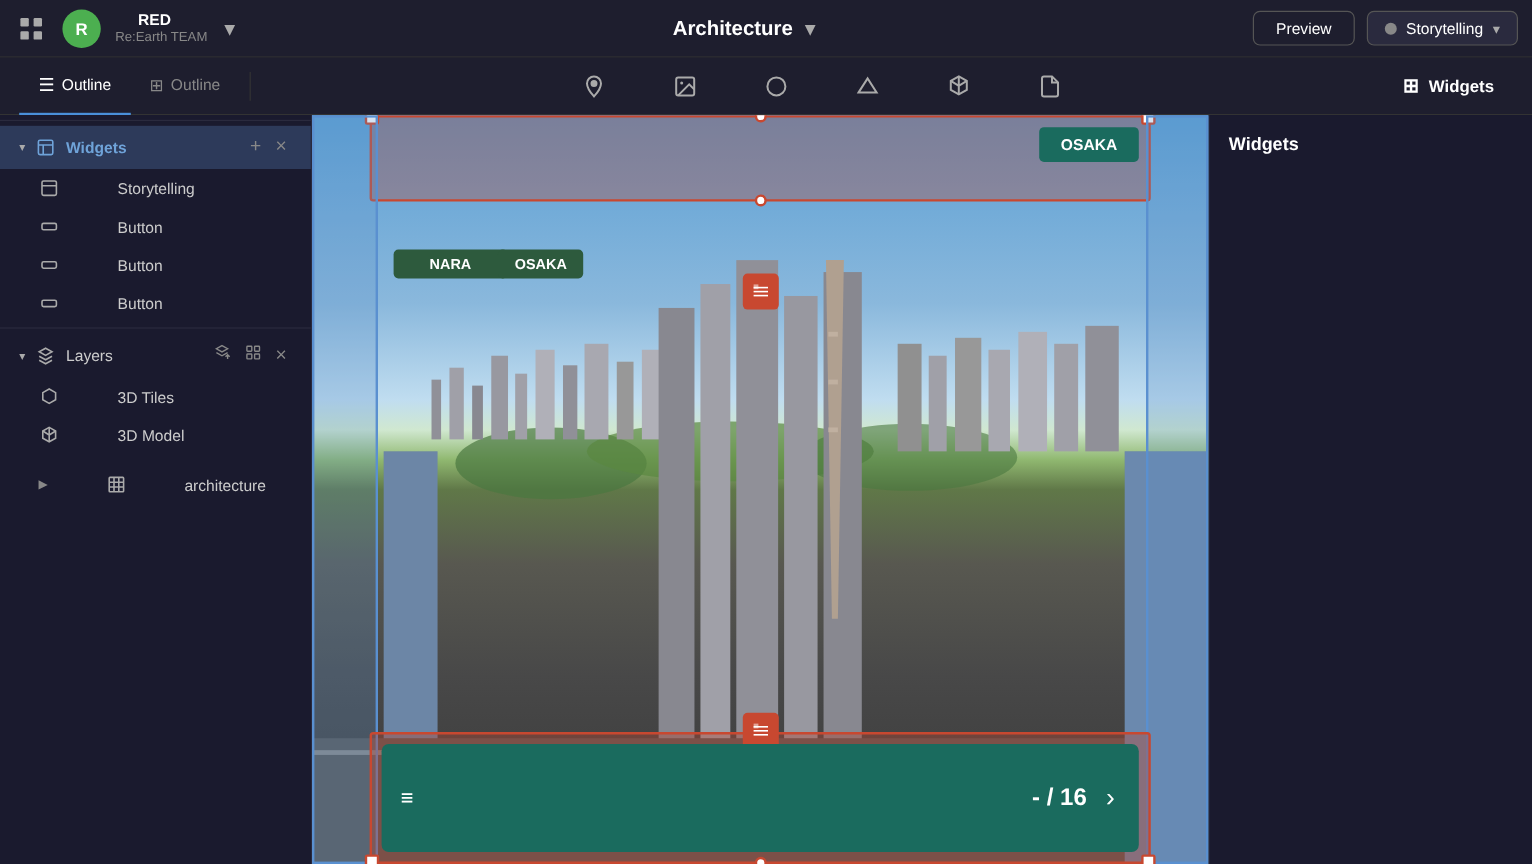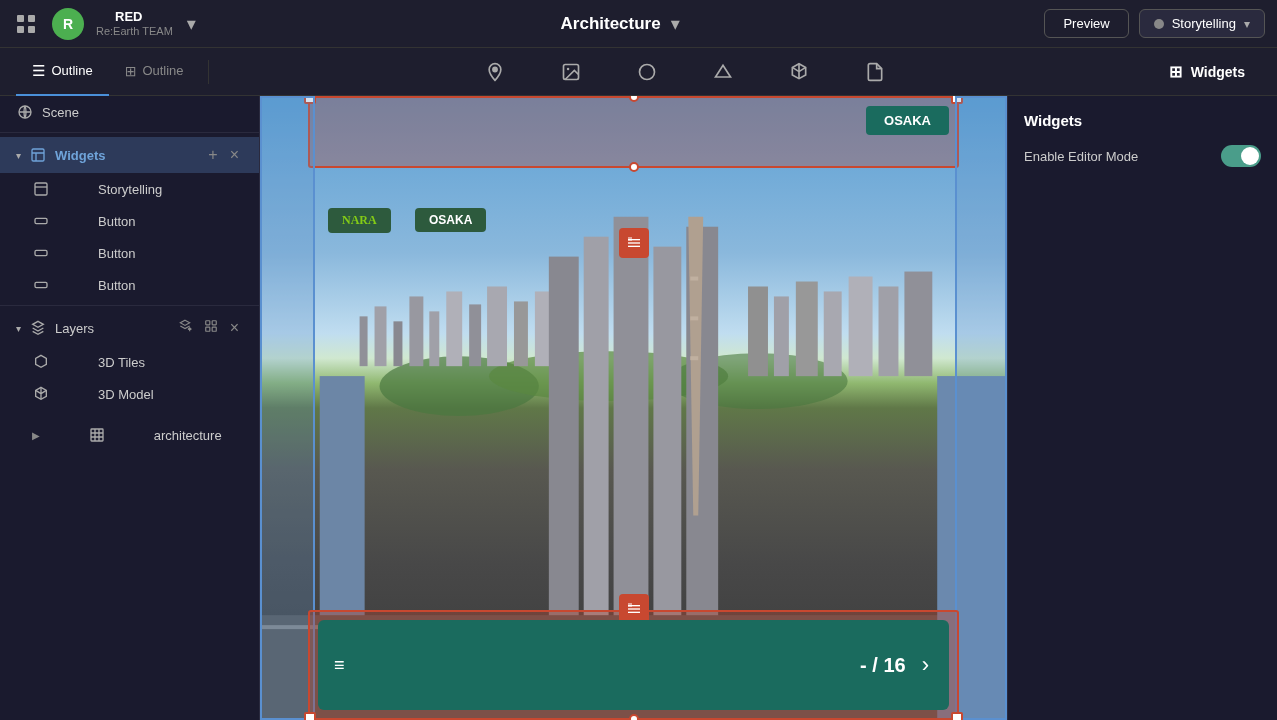--- a/index.html
+++ b/index.html
@@ -217,29 +217,20 @@
   <div class="widgets-tab">
     <span style="font-size:16px;">⊞</span>
     <span>Widgets</span>
   </div>
 </div>
 
 <div class="main-layout">
 
   <div class="sidebar">
 
-    <div class="sidebar-item">
-      <span class="sidebar-item-icon">
-        <svg width="16" height="16" viewBox="0 0 24 24" fill="none" stroke="#aaa" stroke-width="2">
-          <circle cx="12" cy="12" r="9"></circle>
-          <path d="M12 3C10 7 10 17 12 21M12 3C14 7 14 17 12 21M3 12h18"></path>
-        </svg>
-      </span>
-      <span class="sidebar-label">Scene</span>
-    </div>
 
     <div class="sidebar-divider"></div>
 
     <div class="sidebar-item active">
       <span style="font-size:10px;color:#aaa;">▾</span>
       <span class="sidebar-item-icon">
         <svg width="16" height="16" viewBox="0 0 24 24" fill="none" stroke="#6fa3d9" stroke-width="2">
           <rect x="3" y="3" width="18" height="18" rx="2"></rect>
           <path d="M3 9h18M9 21V9"></path>
         </svg>
@@ -433,21 +424,21 @@
 
     <div style="position:absolute;top:0;left:48px;right:48px;height:72px;background:rgba(180,70,50,0.35);border:2px solid #c84830;border-radius:3px;">
 
       <div style="position:absolute;top:-6px;left:-6px;width:12px;height:12px;background:#fff;border:2px solid #c84830;border-radius:2px;"></div>
       <div style="position:absolute;top:-6px;right:-6px;width:12px;height:12px;background:#fff;border:2px solid #c84830;border-radius:2px;"></div>
       <div style="position:absolute;top:-6px;left:50%;transform:translateX(-50%);width:10px;height:10px;background:#fff;border:2px solid #c84830;border-radius:50%;"></div>
       <div style="position:absolute;bottom:-6px;left:50%;transform:translateX(-50%);width:10px;height:10px;background:#fff;border:2px solid #c84830;border-radius:50%;"></div>
 
       <button style="position:absolute;top:8px;right:8px;background:#1a6b5e;color:#fff;border:none;padding:7px 18px;border-radius:4px;font-size:13px;font-weight:700;cursor:pointer;">OSAKA</button>
 
-      <button style="position:absolute;top:110px;left:18px;background:#2d5a3d;color:#84cc16;border:none;padding:5px 14px;border-radius:4px;font-size:12px;font-weight:600;cursor:pointer;font-family:Liberation Serif, serif;">NARA</button>
+      <button style="position:absolute;top:110px;left:18px;background:#2d5a3d;color:#ffffff;border:none;padding:5px 30px;border-radius:4px;font-size:12px;font-weight:600;cursor:pointer;">NARA</button>
 
       <button style="position:absolute;top:110px;left:105px;background:#2d5a3d;color:#fff;border:none;padding:5px 14px;border-radius:4px;font-size:12px;font-weight:600;cursor:pointer;">OSAKA</button>
 
       <div style="position:absolute;bottom:-92px;left:50%;transform:translateX(-50%);width:30px;height:30px;background:#c84830;border-radius:4px;display:flex;align-items:center;justify-content:center;cursor:pointer;">
         <svg width="16" height="16" viewBox="0 0 24 24" fill="none">
           <rect x="3" y="6" width="18" height="2" fill="white"></rect>
           <rect x="3" y="11" width="18" height="2" fill="white"></rect>
           <rect x="3" y="16" width="18" height="2" fill="white"></rect>
           <rect x="3" y="3" width="6" height="6" fill="white" opacity="0.5"></rect>
         </svg>
@@ -478,20 +469,14 @@
         <span style="color:#fff;font-size:18px;">≡</span>
         <div style="flex:1;"></div>
         <span style="color:#fff;font-size:20px;font-weight:600;">- / 16</span>
         <button style="background:none;border:none;color:#fff;font-size:22px;cursor:pointer;padding:0 4px;">›</button>
       </div>
     </div>
   </div>
 
   <div class="right-panel">
     <div class="panel-title">Widgets</div>
-    <div class="panel-row">
-      <span class="panel-label">Enable Editor Mode</span>
-      <div class="toggle-switch">
-        <div class="toggle-knob"></div>
-      </div>
-    </div>
   </div>
 </div>
 
 </body></html>

